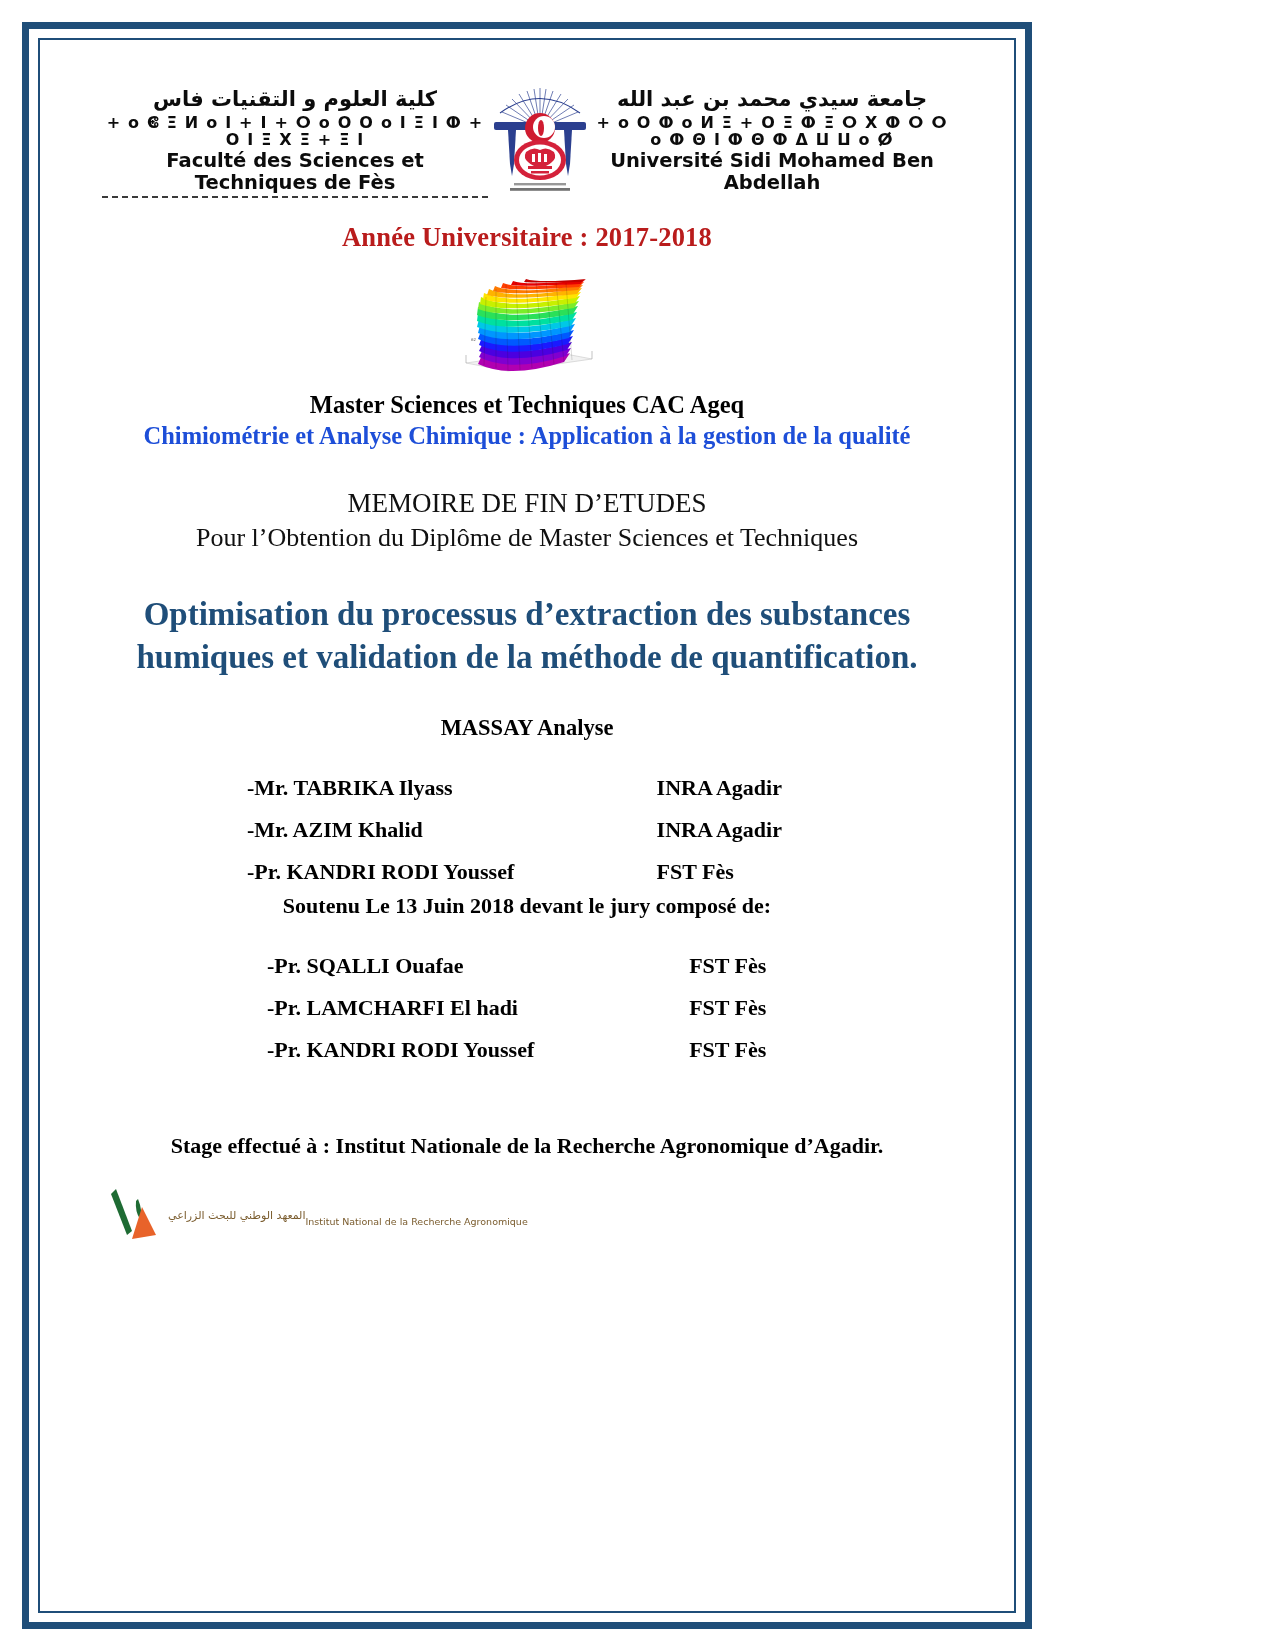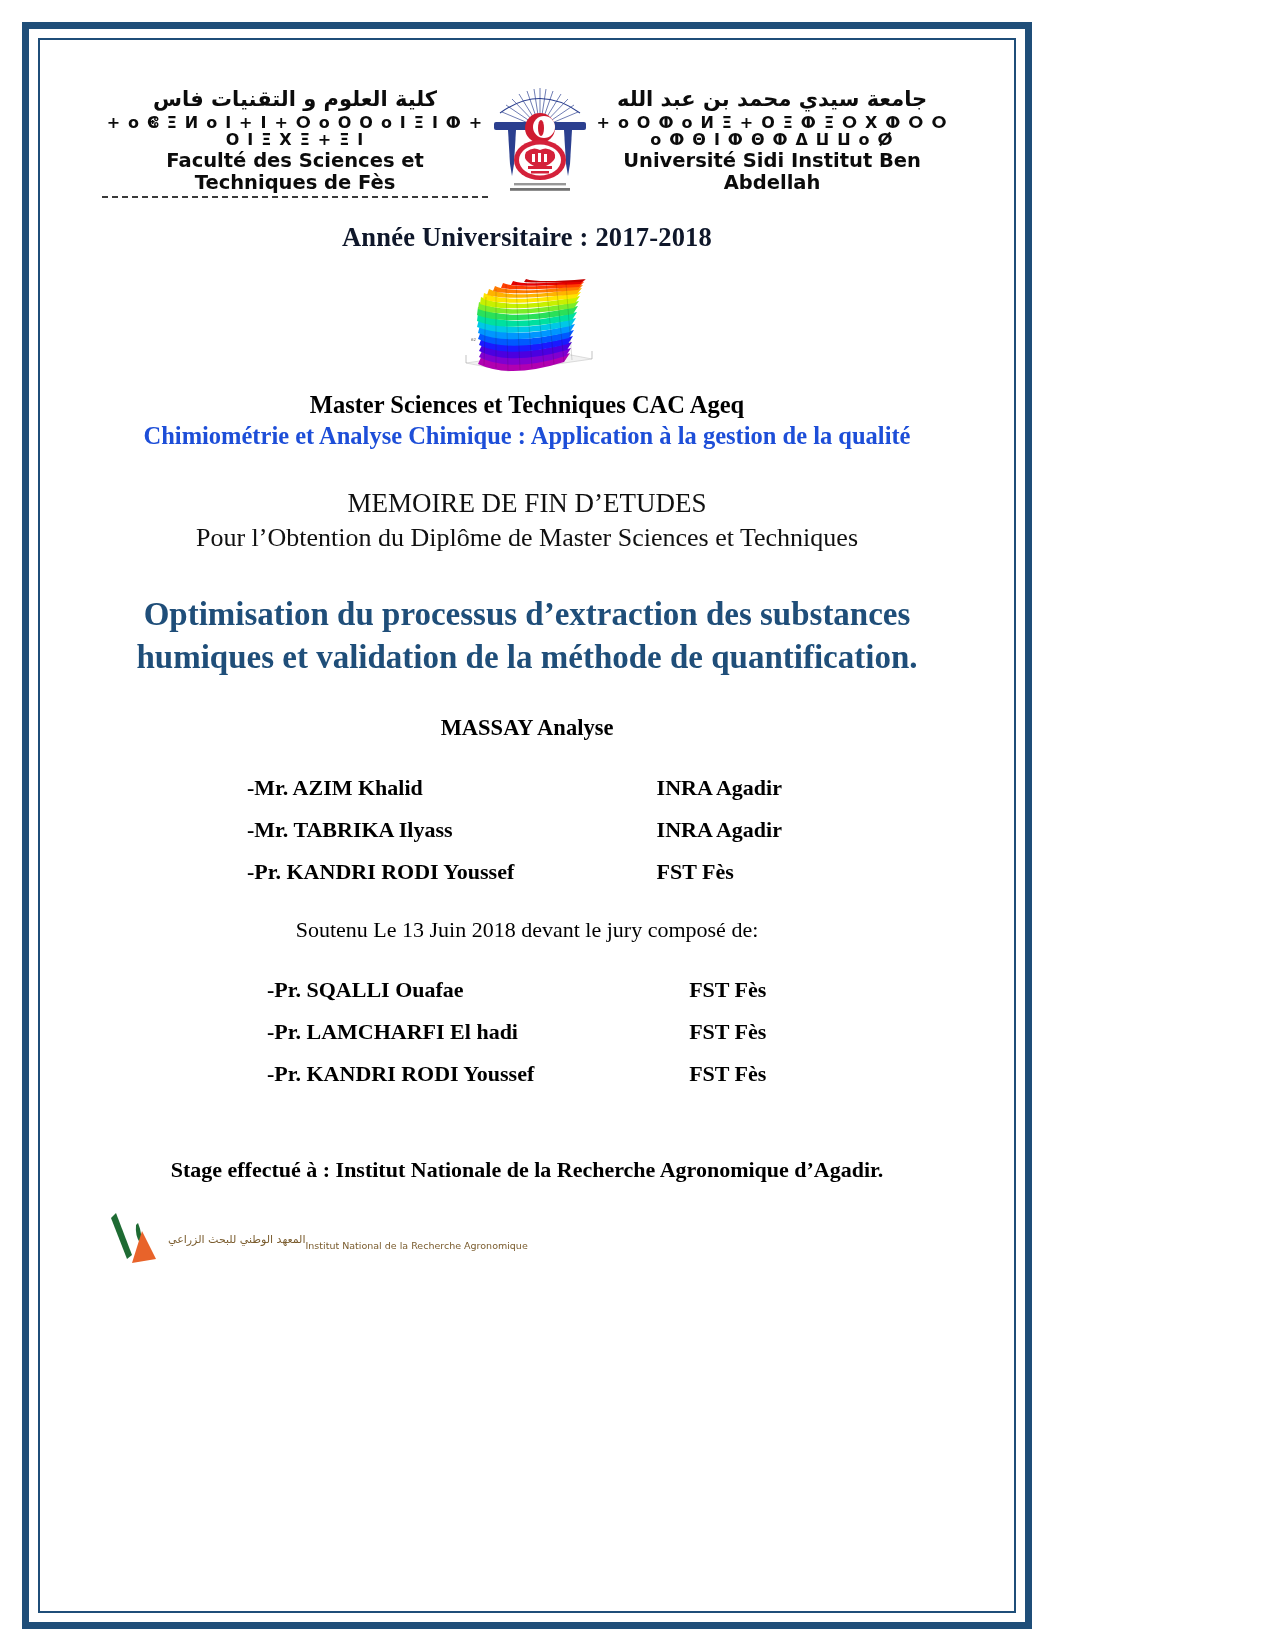--- a/index.html
+++ b/index.html
@@ -94,21 +94,21 @@
     flex: 0 0 auto;
     margin-top: 2px;
   }
 
   
   .row { text-align: center; }
 
   .annee {
     font-size: 26.5px;
     font-weight: bold;
-    color: #0f172a;
+    color: #b91c1c;
     margin-top: 22px;
     letter-spacing: 0.2px;
   }
 
   
   .plot-wrap {
     margin-top: 14px;
     display: flex;
     justify-content: center;
   }
@@ -179,23 +179,22 @@
   }
   .people td.name { text-align: left; padding-right: 74px; }
   .people td.aff  { text-align: left; }
 
   .people.supervisors { width: 560px; }
   .people.jury { width: 520px; }
   .people.jury td.name { padding-right: 66px; }
 
   .soutenu {
     font-size: 22px;
-    font-weight: normal;
+    font-weight: bold;
     color: #000;
-    margin-top: 24px;
   }
 
   .stage {
     font-size: 22px;
     font-weight: bold;
     color: #000;
     margin-top: 62px;
   }
 
   
@@ -291,21 +290,21 @@
           <g fill="#444">
             <rect x="26" y="101" width="52" height="2.4" opacity="0.55"></rect>
             <rect x="22" y="106" width="60" height="2.8" opacity="0.75"></rect>
           </g>
         </svg>
       </div>
 
       <div class="hdr-block hdr-right">
         <div class="hdr-ar">جامعة سيدي محمد بن عبد الله</div>
         <div class="hdr-tif">+ o O ⵀ o ⵍ Ξ +  O Ξ ⵀ Ξ  ⵔ ⵝ ⵀ ⵔ ⵔ o ⵀ  Θ I  ⵀ Θ ⵀ ⵠ ⵡ ⵡ o ⵁ</div>
-        <div class="hdr-fr">Université Sidi Institut Ben Abdellah</div>
+        <div class="hdr-fr">Université Sidi Mohamed Ben Abdellah</div>
       </div>
 
     </div>
 
     <div class="row annee">Année Universitaire : 2017-2018</div>
 
     <div class="plot-wrap">
       <svg class="plot" viewBox="0 0 150 112" aria-hidden="true">
 
         <polygon points="14,96 56,104 140,92 98,84" fill="#f2f2f2" stroke="#cfcfcf" stroke-width="0.7"></polygon>
@@ -358,25 +357,25 @@
     <div class="row memoire2">Pour l’Obtention du Diplôme de Master Sciences et Techniques</div>
 
     <div class="row thesis-title">Optimisation du processus d’extraction des substances humiques et validation de la méthode de quantification.</div>
 
     <div class="row author">MASSAY Analyse</div>
 
 
     <table class="people supervisors">
       <tbody>
         <tr>
+          <td class="name">-Mr. TABRIKA Ilyass</td>
+          <td class="aff">INRA Agadir</td>
+        </tr>
+        <tr>
           <td class="name">-Mr. AZIM Khalid</td>
-          <td class="aff">INRA Agadir</td>
-        </tr>
-        <tr>
-          <td class="name">-Mr. TABRIKA Ilyass</td>
           <td class="aff">INRA Agadir</td>
         </tr>
         <tr>
           <td class="name">-Pr. KANDRI RODI Youssef</td>
           <td class="aff">FST Fès</td>
         </tr>
       </tbody>
     </table>
 
     <div class="row soutenu">Soutenu Le 13  Juin 2018  devant le jury composé de:</div>

